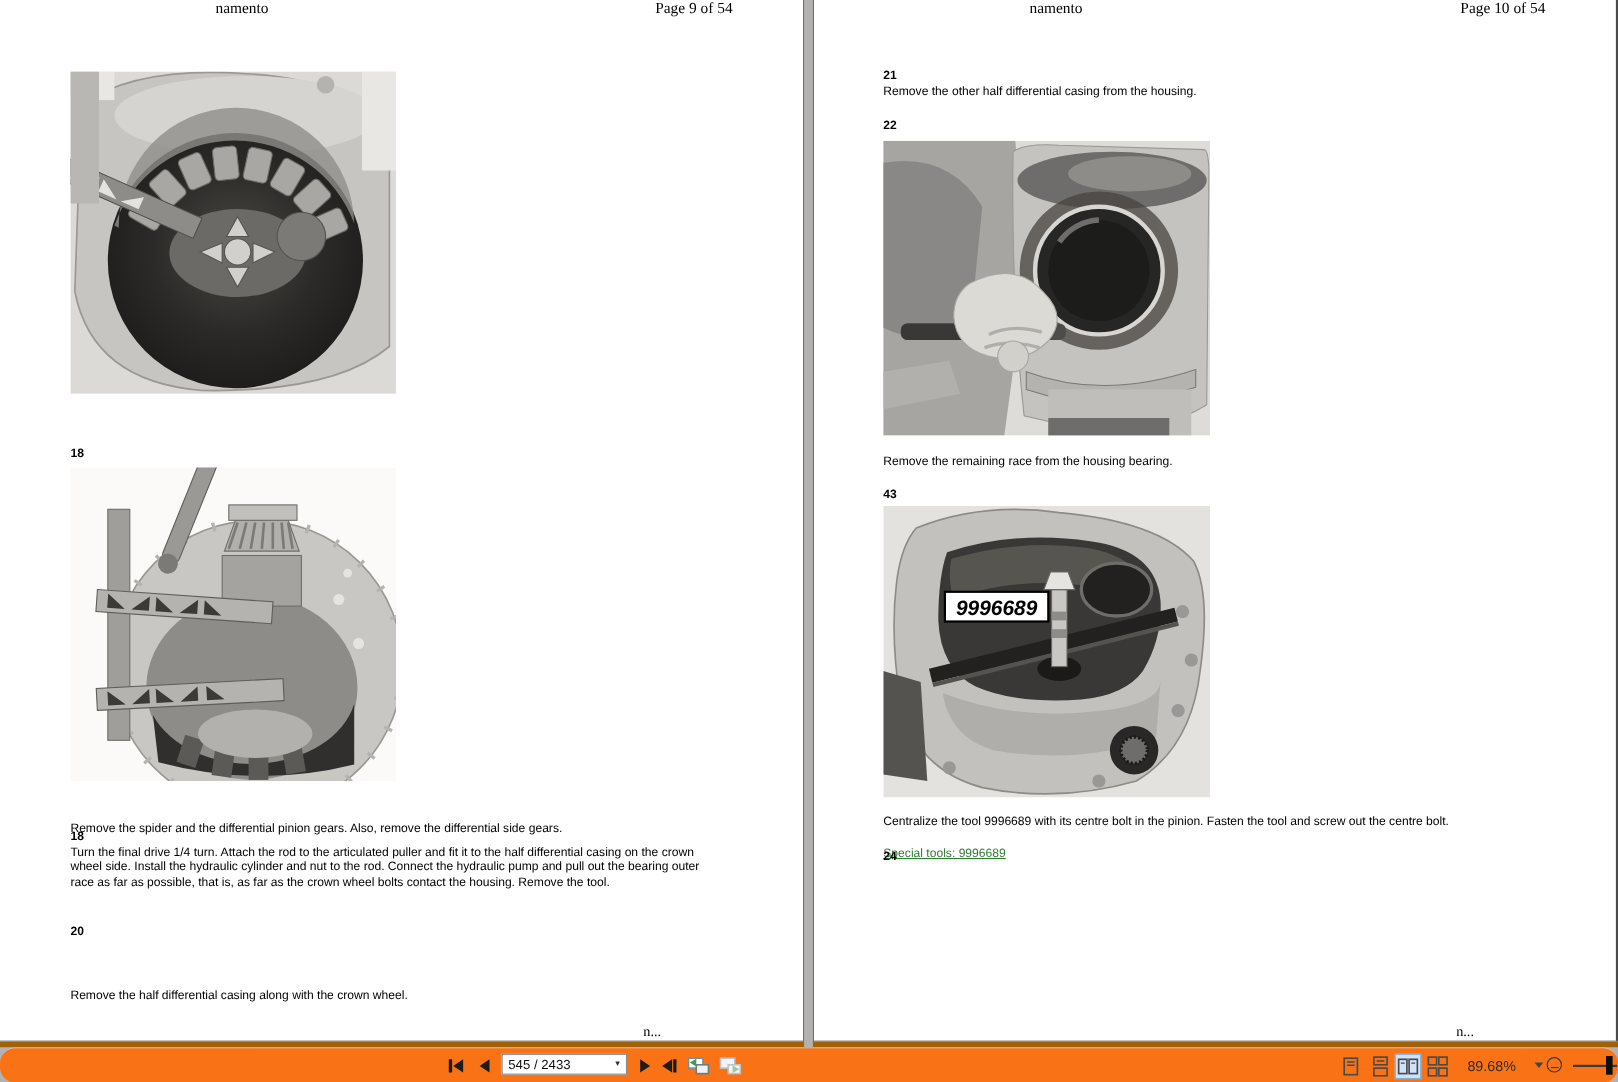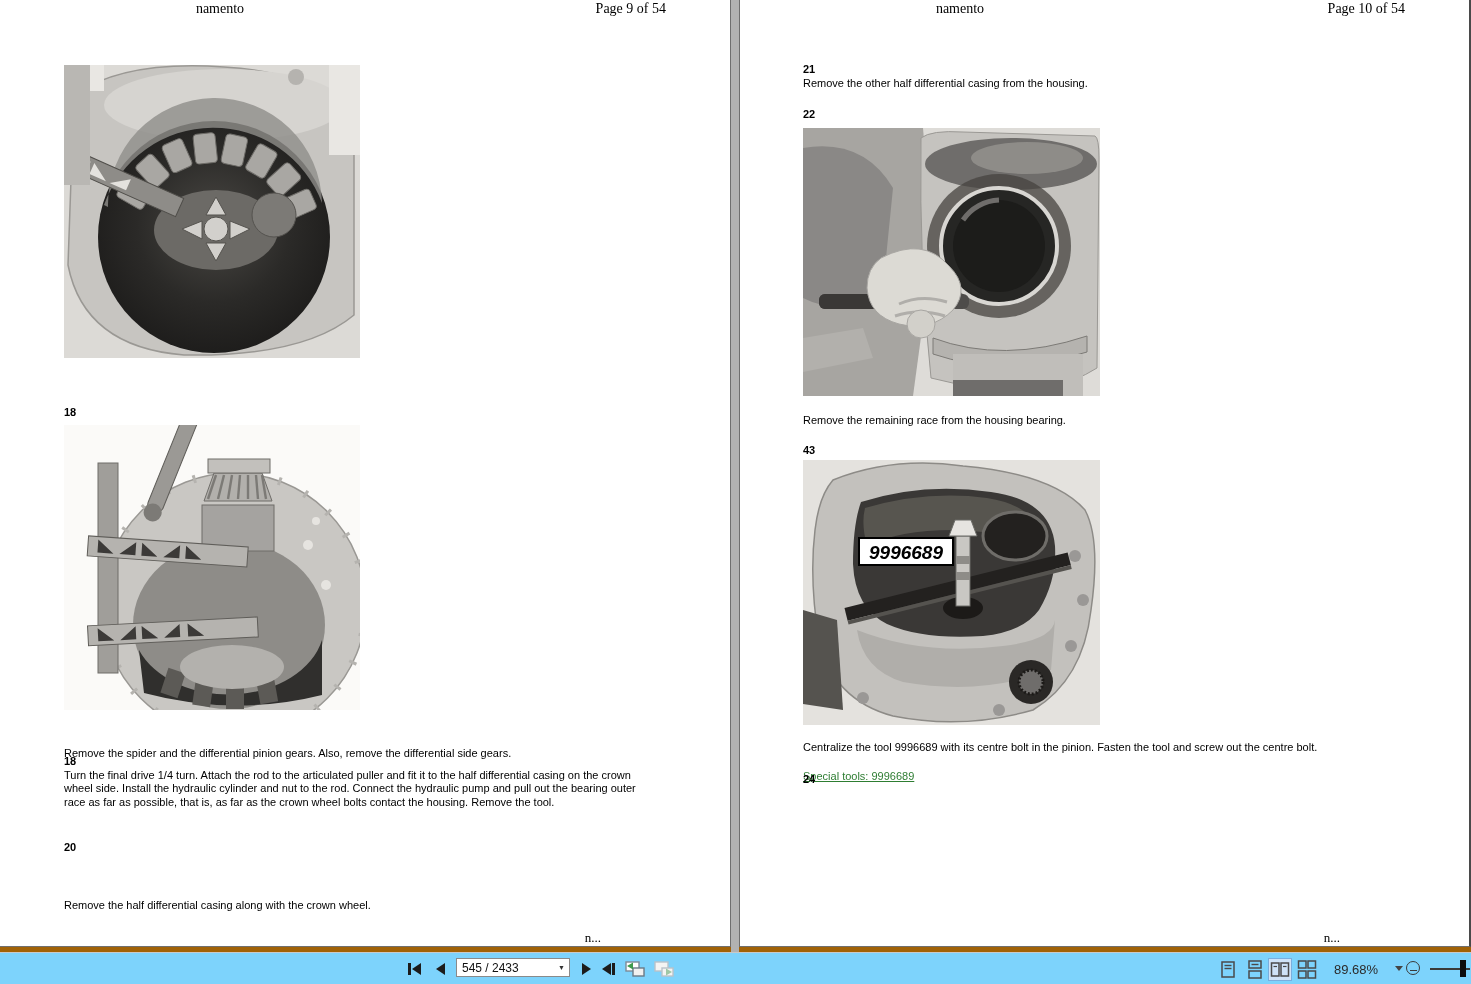--- a/index.html
+++ b/index.html
@@ -26,21 +26,21 @@
   .body-txt{position:absolute;font-size:11px;line-height:13.4px;color:#000;}
   .step-num{font-weight:bold;}
   .green{color:#2e7d32;}
   .footer-txt{position:absolute;top:930px;right:129px;font-family:"Liberation Serif", serif;font-size:13px;color:#000;}
   .fig{position:absolute;font-style:italic;}
   .fig svg{display:block;}
 
   
   #toolbar{
     position:absolute;left:0;top:952px;width:1471px;height:32px;
-    background:#7dd3fc;border-top:1px solid #c9c9c9;box-sizing:border-box;
+    background:#f97316;border-top:1px solid #c9c9c9;box-sizing:border-box;border-radius:14px;
   }
   .tb-btn{position:absolute;top:8px;width:17px;height:16px;background:none;border:none;padding:0;cursor:pointer;}
   .tb-btn svg{display:block;}
   #page-box{
     position:absolute;left:456px;top:5px;width:114px;height:19px;
     background:#fff;border:1px solid #8a8a8a;box-sizing:border-box;
     display:flex;align-items:center;
   }
   #page-box input{
     border:none;outline:none;width:92px;height:15px;font-size:12px;

